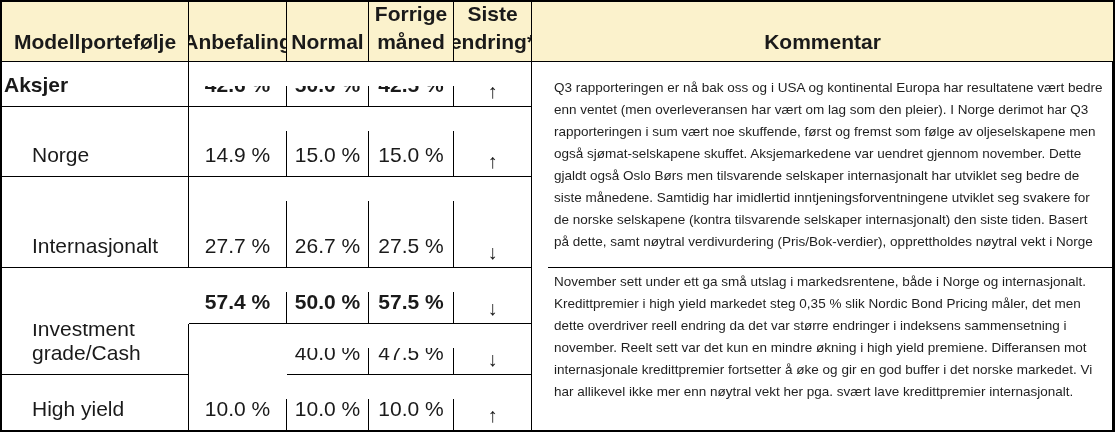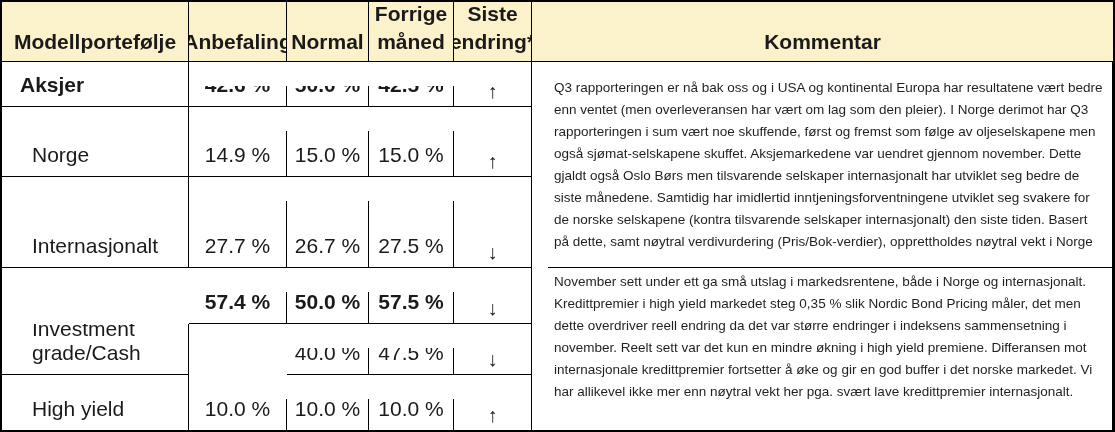--- a/index.html
+++ b/index.html
@@ -29,21 +29,21 @@
   .c6{border-right:none;}
   .r7{border-bottom:none;}
   .hd{
     background:#FBF2CC;
     font-weight:bold;
     justify-content:center;
     text-align:center;
     padding:2px 2px 6px 2px;
     line-height:1.3;
   }
-  .label{padding-left:18px;padding-bottom:9px;}
+  .label{padding-left:2px;padding-bottom:9px;}
   .sub{padding-left:30px;}
   .bold{font-weight:bold;}
   .num{justify-content:center;padding-bottom:9px;margin-top:24px;}
   .arrow{justify-content:center;padding-bottom:5px;font-size:20px;font-weight:bold;line-height:1;}
   .comment{
     font-size:13.5px;
     line-height:22px;
     padding:4px 8px 4px 6px;
     color:#1f1f1f;
     text-align:left;

